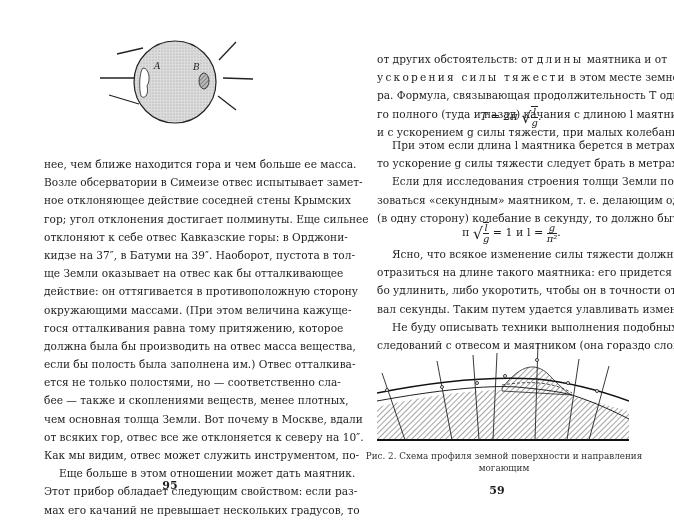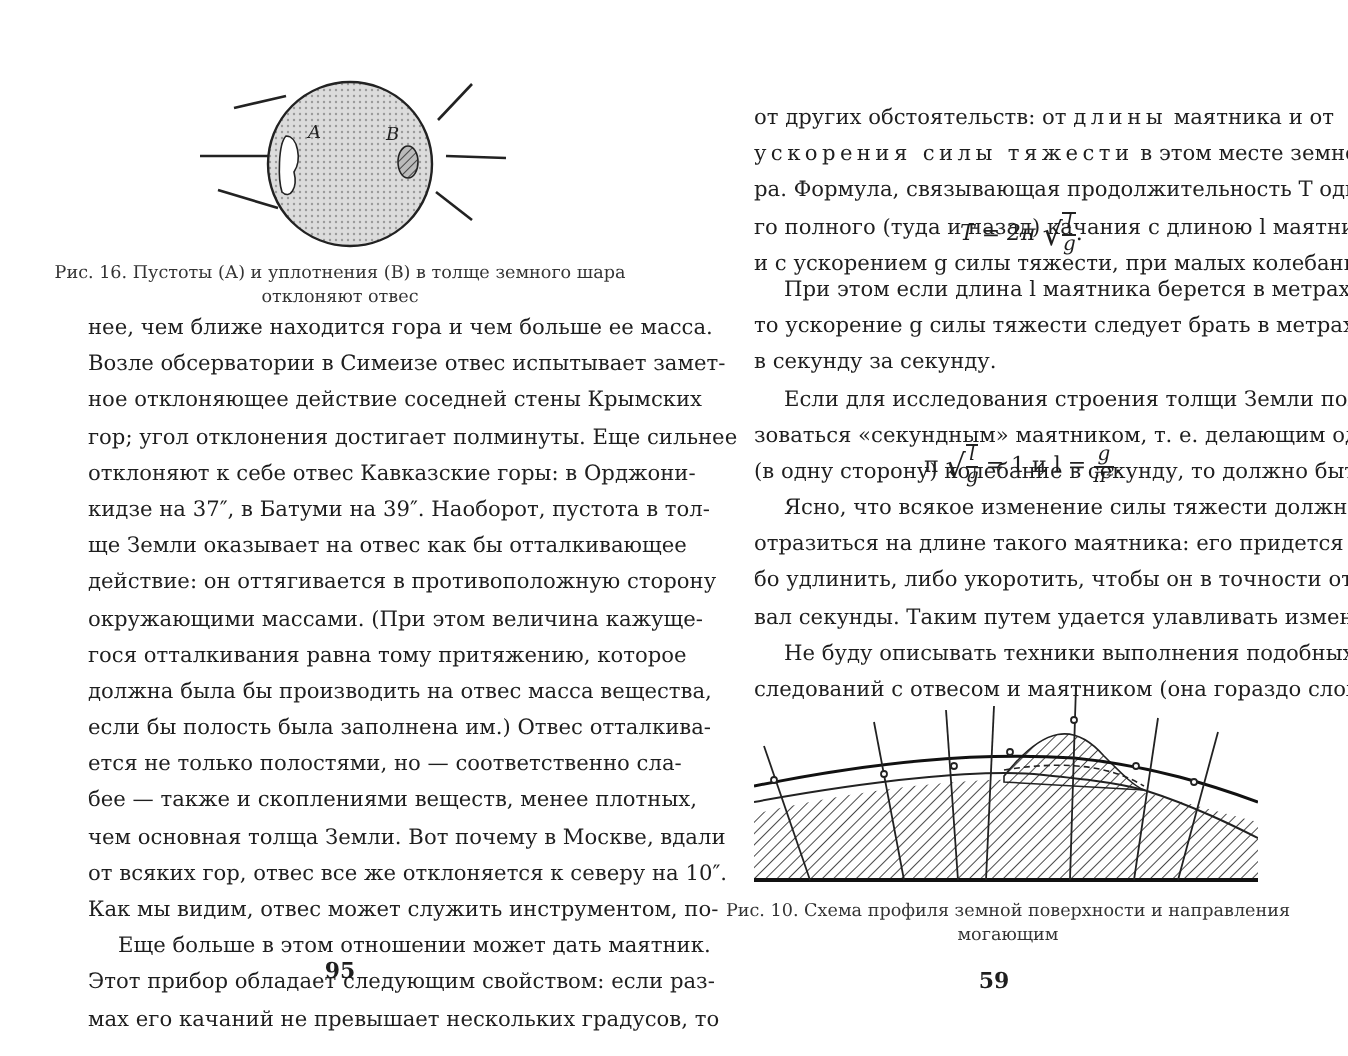--- a/index.html
+++ b/index.html
@@ -47,24 +47,20 @@
     <text x="98" y="38" font-size="9" font-style="italic" fill="#222" font-family="DejaVu Serif, serif">B</text>
     <g stroke="#222" stroke-width="1.3" fill="#222">
       <line x1="22" y1="22" x2="48" y2="16"></line>
       <line x1="5" y1="46" x2="39" y2="46"></line>
       <line x1="14" y1="63" x2="44" y2="72"></line>
       <line x1="141" y1="10" x2="124" y2="28"></line>
       <line x1="158" y1="47" x2="128" y2="46"></line>
       <line x1="141" y1="78" x2="123" y2="64"></line>
     </g>
   </svg>
-  <div class="caption" style="left:20px;top:132px;width:300px;">
-    <div>Рис.  16.  Пустоты (А) и уплотнения (В) в толще земного шара</div>
-    <div>отклоняют отвес</div>
-  </div>
 
   <div class="text" style="left:44px;top:155px;width:252px;">
     <span class="line">нее, чем ближе находится гора и чем больше ее масса.</span>
     <span class="line">Возле обсерватории в Симеизе отвес испытывает замет-</span>
     <span class="line">ное отклоняющее действие соседней стены Крымских</span>
     <span class="line">гор; угол отклонения достигает полминуты. Еще сильнее</span>
     <span class="line">отклоняют к себе отвес Кавказские горы: в Орджони-</span>
     <span class="line">кидзе на 37″, в Батуми на 39″. Наоборот, пустота в тол-</span>
     <span class="line">ще Земли оказывает на отвес как бы отталкивающее</span>
     <span class="line">действие: он оттягивается в противоположную сторону</span>
@@ -96,21 +92,20 @@
   </div>
 
   <div class="formula" style="left:143px;top:106px;">
     <i>T = 2π</i>
     <span class="sqrt"><span class="rad">√</span><span class="under"><span class="frac"><span class="num">l</span><span class="den">g</span></span></span></span><span>.</span>
   </div>
 
   <div class="text" style="left:40px;top:136px;width:254px;">
     <span class="line indent">При этом если длина l маятника берется в метрах,</span>
     <span class="line">то ускорение g силы тяжести следует брать в метрах</span>
-    <span class="line last">в секунду за секунду.</span>
     <span class="line indent">Если для исследования строения толщи Земли поль-</span>
     <span class="line">зоваться «секундным» маятником, т. е. делающим одно</span>
     <span class="line last">(в одну сторону) колебание в секунду, то должно быть:</span>
   </div>
 
   <div class="formula" style="left:125px;top:222px;">
     <span>π</span>
     <span class="sqrt"><span class="rad">√</span><span class="under"><span class="frac"><span class="num">l</span><span class="den">g</span></span></span></span>
     <span>= 1  и  l =</span>
     <span class="frac"><span class="num">g</span><span class="den">π²</span></span><span>.</span>
@@ -149,18 +144,18 @@
         <circle cx="128" cy="33" r="1.5"></circle>
       <line x1="161" y1="0" x2="158" y2="97"></line>
         <circle cx="160" cy="17" r="1.5"></circle>
       <line x1="202" y1="16" x2="190" y2="97"></line>
         <circle cx="191" cy="40" r="1.5"></circle>
       <line x1="232" y1="23" x2="212" y2="97"></line>
         <circle cx="220" cy="48" r="1.5"></circle>
     </g>
   </svg>
   <div class="caption" style="left:22px;top:451px;width:290px;">
-    <div>Рис. 10.  Схема профиля земной поверхности и направления</div>
+    <div>Рис. 2.  Схема профиля земной поверхности и направления</div>
     <div>могающим</div>
   </div>
 
   <div class="pagenum" style="left:140px;top:484px;">59</div>
 </div>
 
 </body></html>

